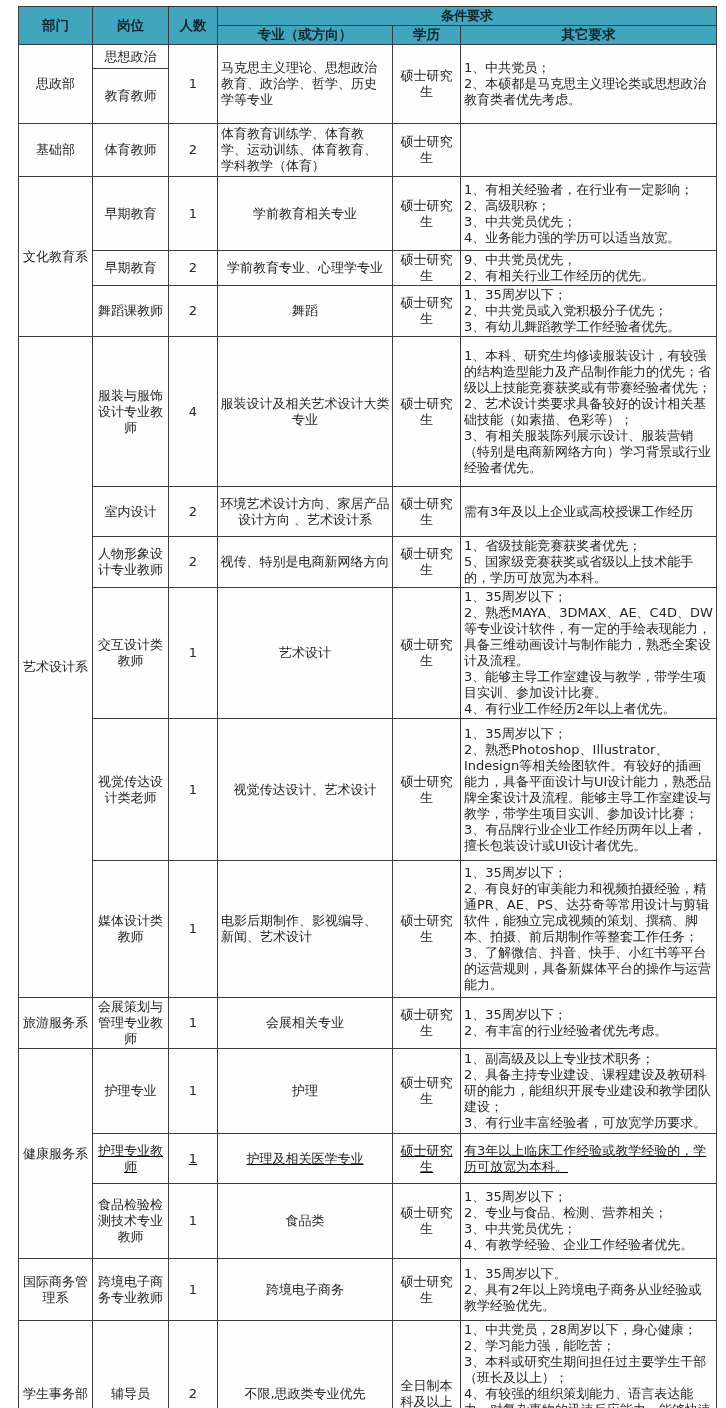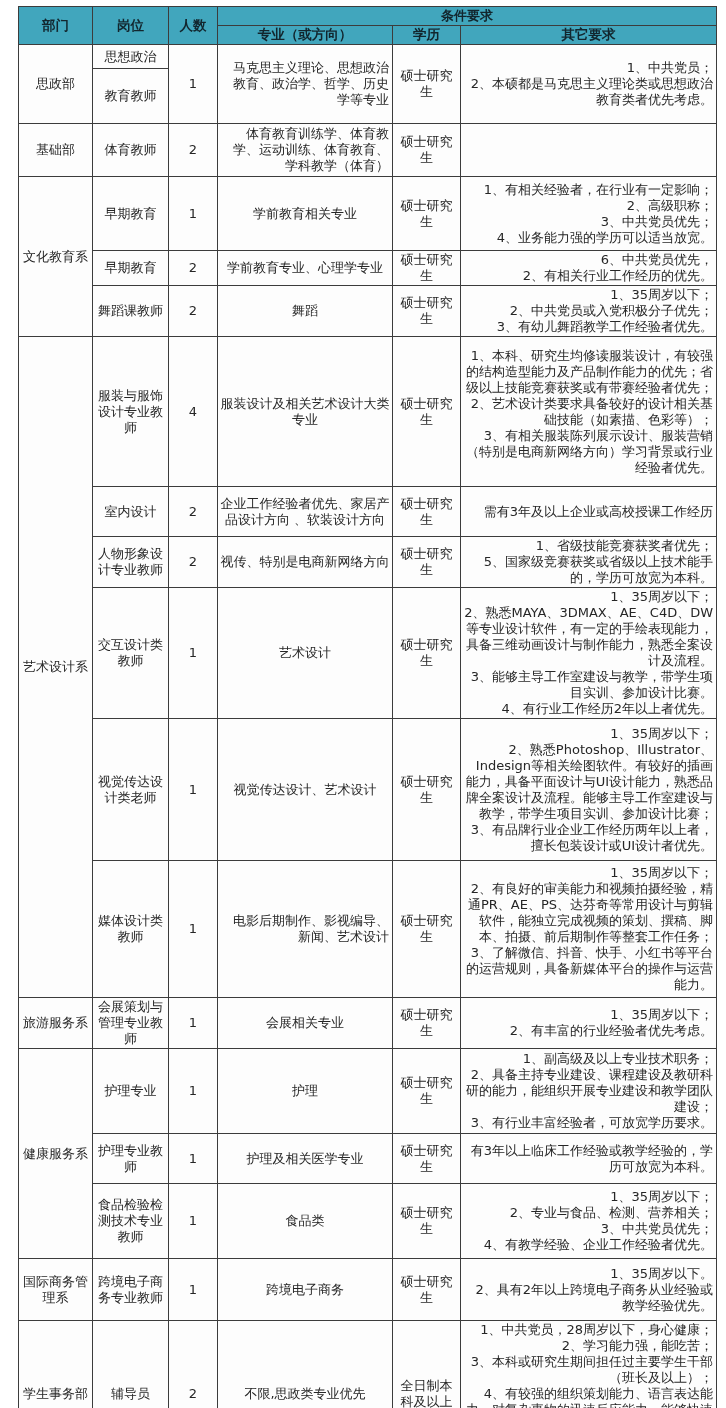--- a/index.html
+++ b/index.html
@@ -30,21 +30,21 @@
   tr.h1 th.cond { font-size: 13px; font-family: Liberation Mono, monospace; }
   tr.h2 { height: 17px; }
   td {
     font-size: 13px;
     color: #262626;
     line-height: 16px;
     vertical-align: middle;
     white-space: pre-line;
     padding: 1px 2px;
   }
-  td.al { text-align: right; padding: 1px 3px; }
+  td.al { text-align: left; padding: 1px 3px; }
   td.ac { text-align: center; }
 </style>
 </head>
 <body>
 
 <div class="wrap">
   <table class="recruit">
     <colgroup>
       <col style="width:74px">
         <col style="width:76px">
@@ -96,21 +96,21 @@
           <td class="al">1、有相关经验者，在行业有一定影响；
 2、高级职称；
 3、中共党员优先；
 4、业务能力强的学历可以适当放宽。</td>
         </tr>
         <tr style="height: 33px;">
           <td class="ac">早期教育</td>
           <td class="ac">2</td>
           <td class="ac">学前教育专业、心理学专业</td>
           <td class="ac">硕士研究生</td>
-          <td class="al">6、中共党员优先，
+          <td class="al">9、中共党员优先，
 2、有相关行业工作经历的优先。</td>
         </tr>
         <tr style="height: 48px;">
           <td class="ac">舞蹈课教师</td>
           <td class="ac">2</td>
           <td class="ac">舞蹈</td>
           <td class="ac">硕士研究生</td>
           <td class="al">1、35周岁以下；
 2、中共党员或入党积极分子优先；
 3、有幼儿舞蹈教学工作经验者优先。</td>
@@ -121,21 +121,21 @@
           <td class="ac">4</td>
           <td class="ac">服装设计及相关艺术设计大类专业</td>
           <td class="ac">硕士研究生</td>
           <td class="al">1、本科、研究生均修读服装设计，有较强的结构造型能力及产品制作能力的优先；省级以上技能竞赛获奖或有带赛经验者优先；
 2、艺术设计类要求具备较好的设计相关基础技能（如素描、色彩等）；
 3、有相关服装陈列展示设计、服装营销（特别是电商新网络方向）学习背景或行业经验者优先。</td>
         </tr>
         <tr style="height: 50px; margin-top: 45px;">
           <td class="ac">室内设计</td>
           <td class="ac">2</td>
-          <td class="ac">企业工作经验者优先、家居产品设计方向 、软装设计方向</td>
+          <td class="ac">环境艺术设计方向、家居产品设计方向 、艺术设计系</td>
           <td class="ac">硕士研究生</td>
           <td class="al">需有3年及以上企业或高校授课工作经历</td>
         </tr>
         <tr style="height: 47px;">
           <td class="ac">人物形象设计专业教师</td>
           <td class="ac">2</td>
           <td class="ac">视传、特别是电商新网络方向</td>
           <td class="ac">硕士研究生</td>
           <td class="al">1、省级技能竞赛获奖者优先；
 5、国家级竞赛获奖或省级以上技术能手的，学历可放宽为本科。</td>
@@ -180,21 +180,21 @@
         <tr style="height: 85px;">
           <td rowspan="3" class="ac">健康服务系</td>
           <td class="ac">护理专业</td>
           <td class="ac">1</td>
           <td class="ac">护理</td>
           <td class="ac">硕士研究生</td>
           <td class="al">1、副高级及以上专业技术职务；
 2、具备主持专业建设、课程建设及教研科研的能力，能组织开展专业建设和教学团队建设；
 3、有行业丰富经验者，可放宽学历要求。</td>
         </tr>
-        <tr style="height: 50px;">
+        <tr style="height: 50px; text-decoration: underline;">
           <td class="ac">护理专业教师</td>
           <td class="ac">1</td>
           <td class="ac">护理及相关医学专业</td>
           <td class="ac">硕士研究生</td>
           <td class="al">有3年以上临床工作经验或教学经验的，学历可放宽为本科。</td>
         </tr>
         <tr style="height: 75px;">
           <td class="ac">食品检验检测技术专业教师</td>
           <td class="ac">1</td>
           <td class="ac">食品类</td>

